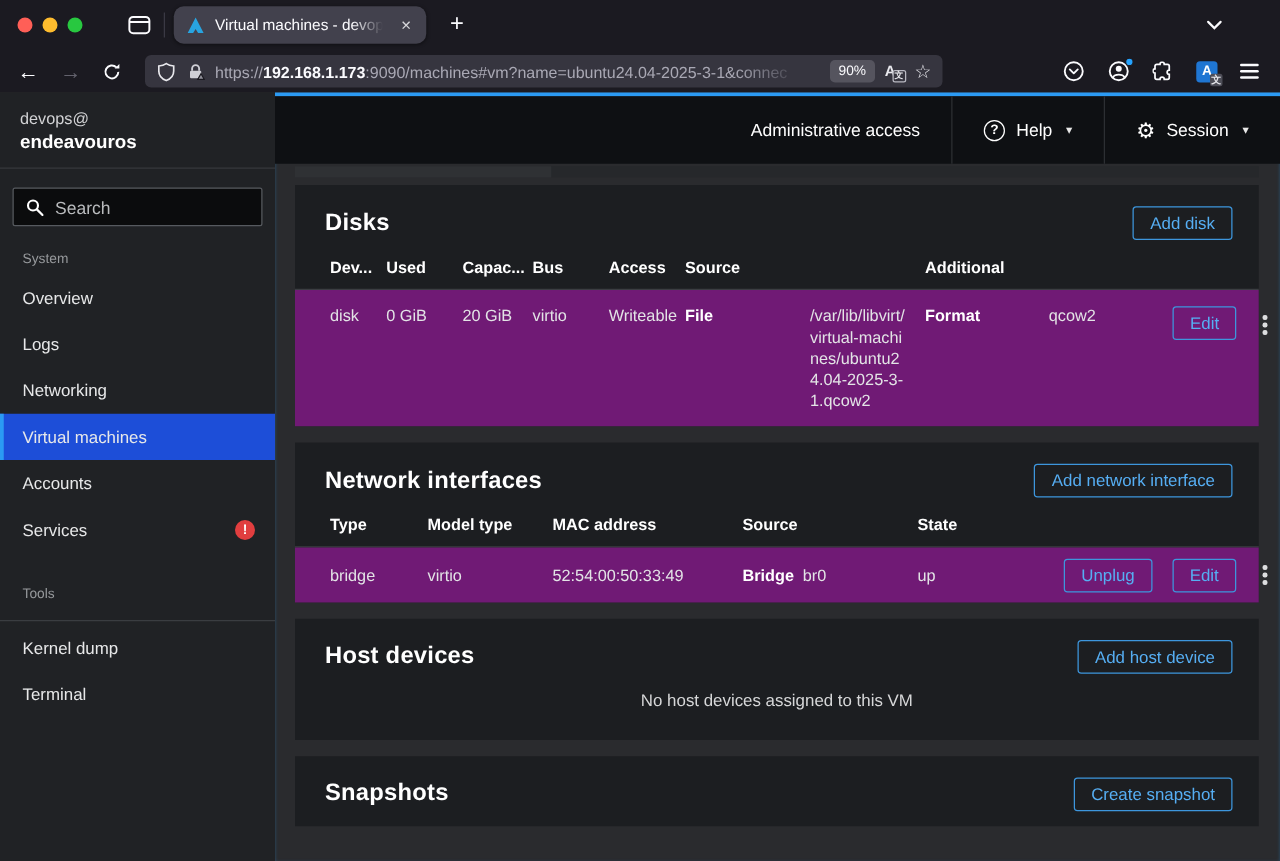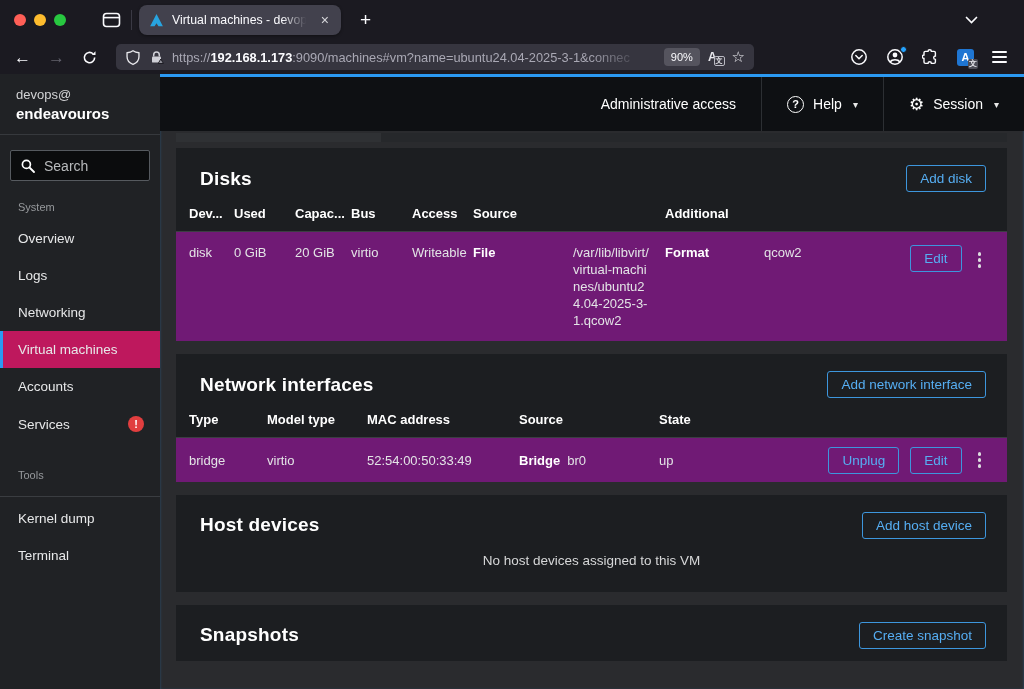--- a/index.html
+++ b/index.html
@@ -47,35 +47,35 @@
                font-size:11px; font-weight:700; display:flex; align-items:center; justify-content:center;
                position:relative; }
   .ext-translate em { position:absolute; right:-4px; bottom:-3px; font-style:normal; font-size:8px;
                background:#4d4d57; border-radius:2px; padding:0 1px; line-height:1.15; color:#e7e7ec; }
   .burger { display:flex; flex-direction:column; gap:3.5px; }
   .burger i { display:block; width:15px; height:1.8px; background:#fbfbfe; border-radius:1px; }
 
   
   .app { display:flex; height:615px; }
 
-  .sidebar { width:160px; background:#202225; flex:none; display:flex; flex-direction:column; }
+  .sidebar { width:220px; background:#202225; flex:none; display:flex; flex-direction:column; }
   .user { padding:13px 16px 12px; border-bottom:1px solid #36393d; }
   .user-line1 { font-size:13px; color:#d2d3d5; }
   .user-line2 { font-size:15px; font-weight:700; color:#fff; margin-top:3px; }
   .search { margin:15px 10px 4px; height:31px; border:1px solid #565a5f; background:#0b0c0d;
             border-radius:2px; display:flex; align-items:center; gap:9px; padding:0 10px; }
   .search input { background:transparent; border:none; outline:none; color:#c9cbcd;
             font-size:14px; width:100%; font-family:inherit; }
   .search input::placeholder { color:#b9bbbd; }
   .section-label { padding:16px 18px 7px; font-size:11px; color:#96999c; }
   .section-label.tools { padding-top:26px; }
   .tools-divider { border:0; border-top:1px solid #3a3d41; margin:8px 0 3px; }
   .nav-item { display:flex; align-items:center; padding:11px 16px 11px 15px; font-size:13.5px;
             color:#e7e8e9; border-left:3px solid transparent; cursor:default; }
-  .nav-item.active { background:#be185d; border-left-color:#2b9af3; }
+  .nav-item.active { background:#1d4ed8; border-left-color:#2b9af3; }
   .nav-badge { margin-left:auto; width:16px; height:16px; border-radius:50%; background:#e13e3f;
             color:#fff; font-size:11px; font-weight:700; display:flex; align-items:center;
             justify-content:center; }
 
   .main { flex:1; display:flex; flex-direction:column; border-top:3px solid #2b9af3;
           box-shadow:inset 0 1px 3px rgba(43,154,243,.35); background:#2a2b2e; min-width:0; }
   .masthead { height:54px; background:#0e1013; display:flex; justify-content:flex-end;
           align-items:stretch; flex:none; }
   .mast-zone { display:flex; align-items:center; gap:9px; padding:0 25px; color:#fff;
           font-size:14px; }
@@ -90,31 +90,31 @@
   .strip i { position:absolute; left:0; top:0; height:100%; width:205px; background:#2f3134;
           display:block; }
 
   .vm-card { background:#1c1e21; margin-bottom:13px; }
   .card-head { display:flex; align-items:center; justify-content:space-between;
           padding:17px 21px 12px 24px; }
   .card-title { font-size:19px; font-weight:700; color:#fff; letter-spacing:.2px; }
   .btn { background:transparent; border:1px solid #3d96dd; color:#56aef3; font-size:13.5px;
           padding:5px 13px; border-radius:3px; font-family:inherit; cursor:default; white-space:nowrap; }
 
-  .tbl-head, .tbl-row { display:grid; padding-left:13px; padding-right:21px; align-items:start; }
+  .tbl-head, .tbl-row { display:grid; padding-left:28px; padding-right:21px; align-items:start; }
   .tbl-head { font-size:13px; font-weight:700; color:#fff; padding-bottom:10px; padding-top:2px;
           border-bottom:1px solid #3b3e42; }
   .tbl-row { background:#701a75; font-size:13px; color:#e3e4e6; padding-top:13px; padding-bottom:12px; }
   .disks-grid { grid-template-columns:45px 61px 56px 61px 61px 100px 92px 99px 99px 1fr; }
   .net-grid   { grid-template-columns:78px 100px 152px 140px 117px 1fr; }
   .net-grid.tbl-row { align-items:center; padding-top:7px; padding-bottom:7px; }
   .bold { font-weight:700; color:#fff; }
   .cell-path { word-break:break-all; line-height:1.3; padding-right:12px; color:#e3e4e6; }
   .src-pair { display:flex; gap:7px; }
-  .actions { display:flex; justify-content:flex-end; align-items:flex-start; gap:11px; }
+  .actions { display:flex; justify-content:flex-end; align-items:flex-start; gap:16px; }
   .actions.center { align-items:center; }
   .kebab { display:flex; flex-direction:column; gap:2.5px; padding:7px 5px; }
   .kebab i { width:3.5px; height:3.5px; border-radius:50%; background:#dcdddf; display:block; }
   .empty-msg { text-align:center; color:#d6d7d8; font-size:13.5px; padding:2px 0 24px; }
   svg { display:block; }
 </style>
 </head>
 <body>
 
 <div class="chrome">

